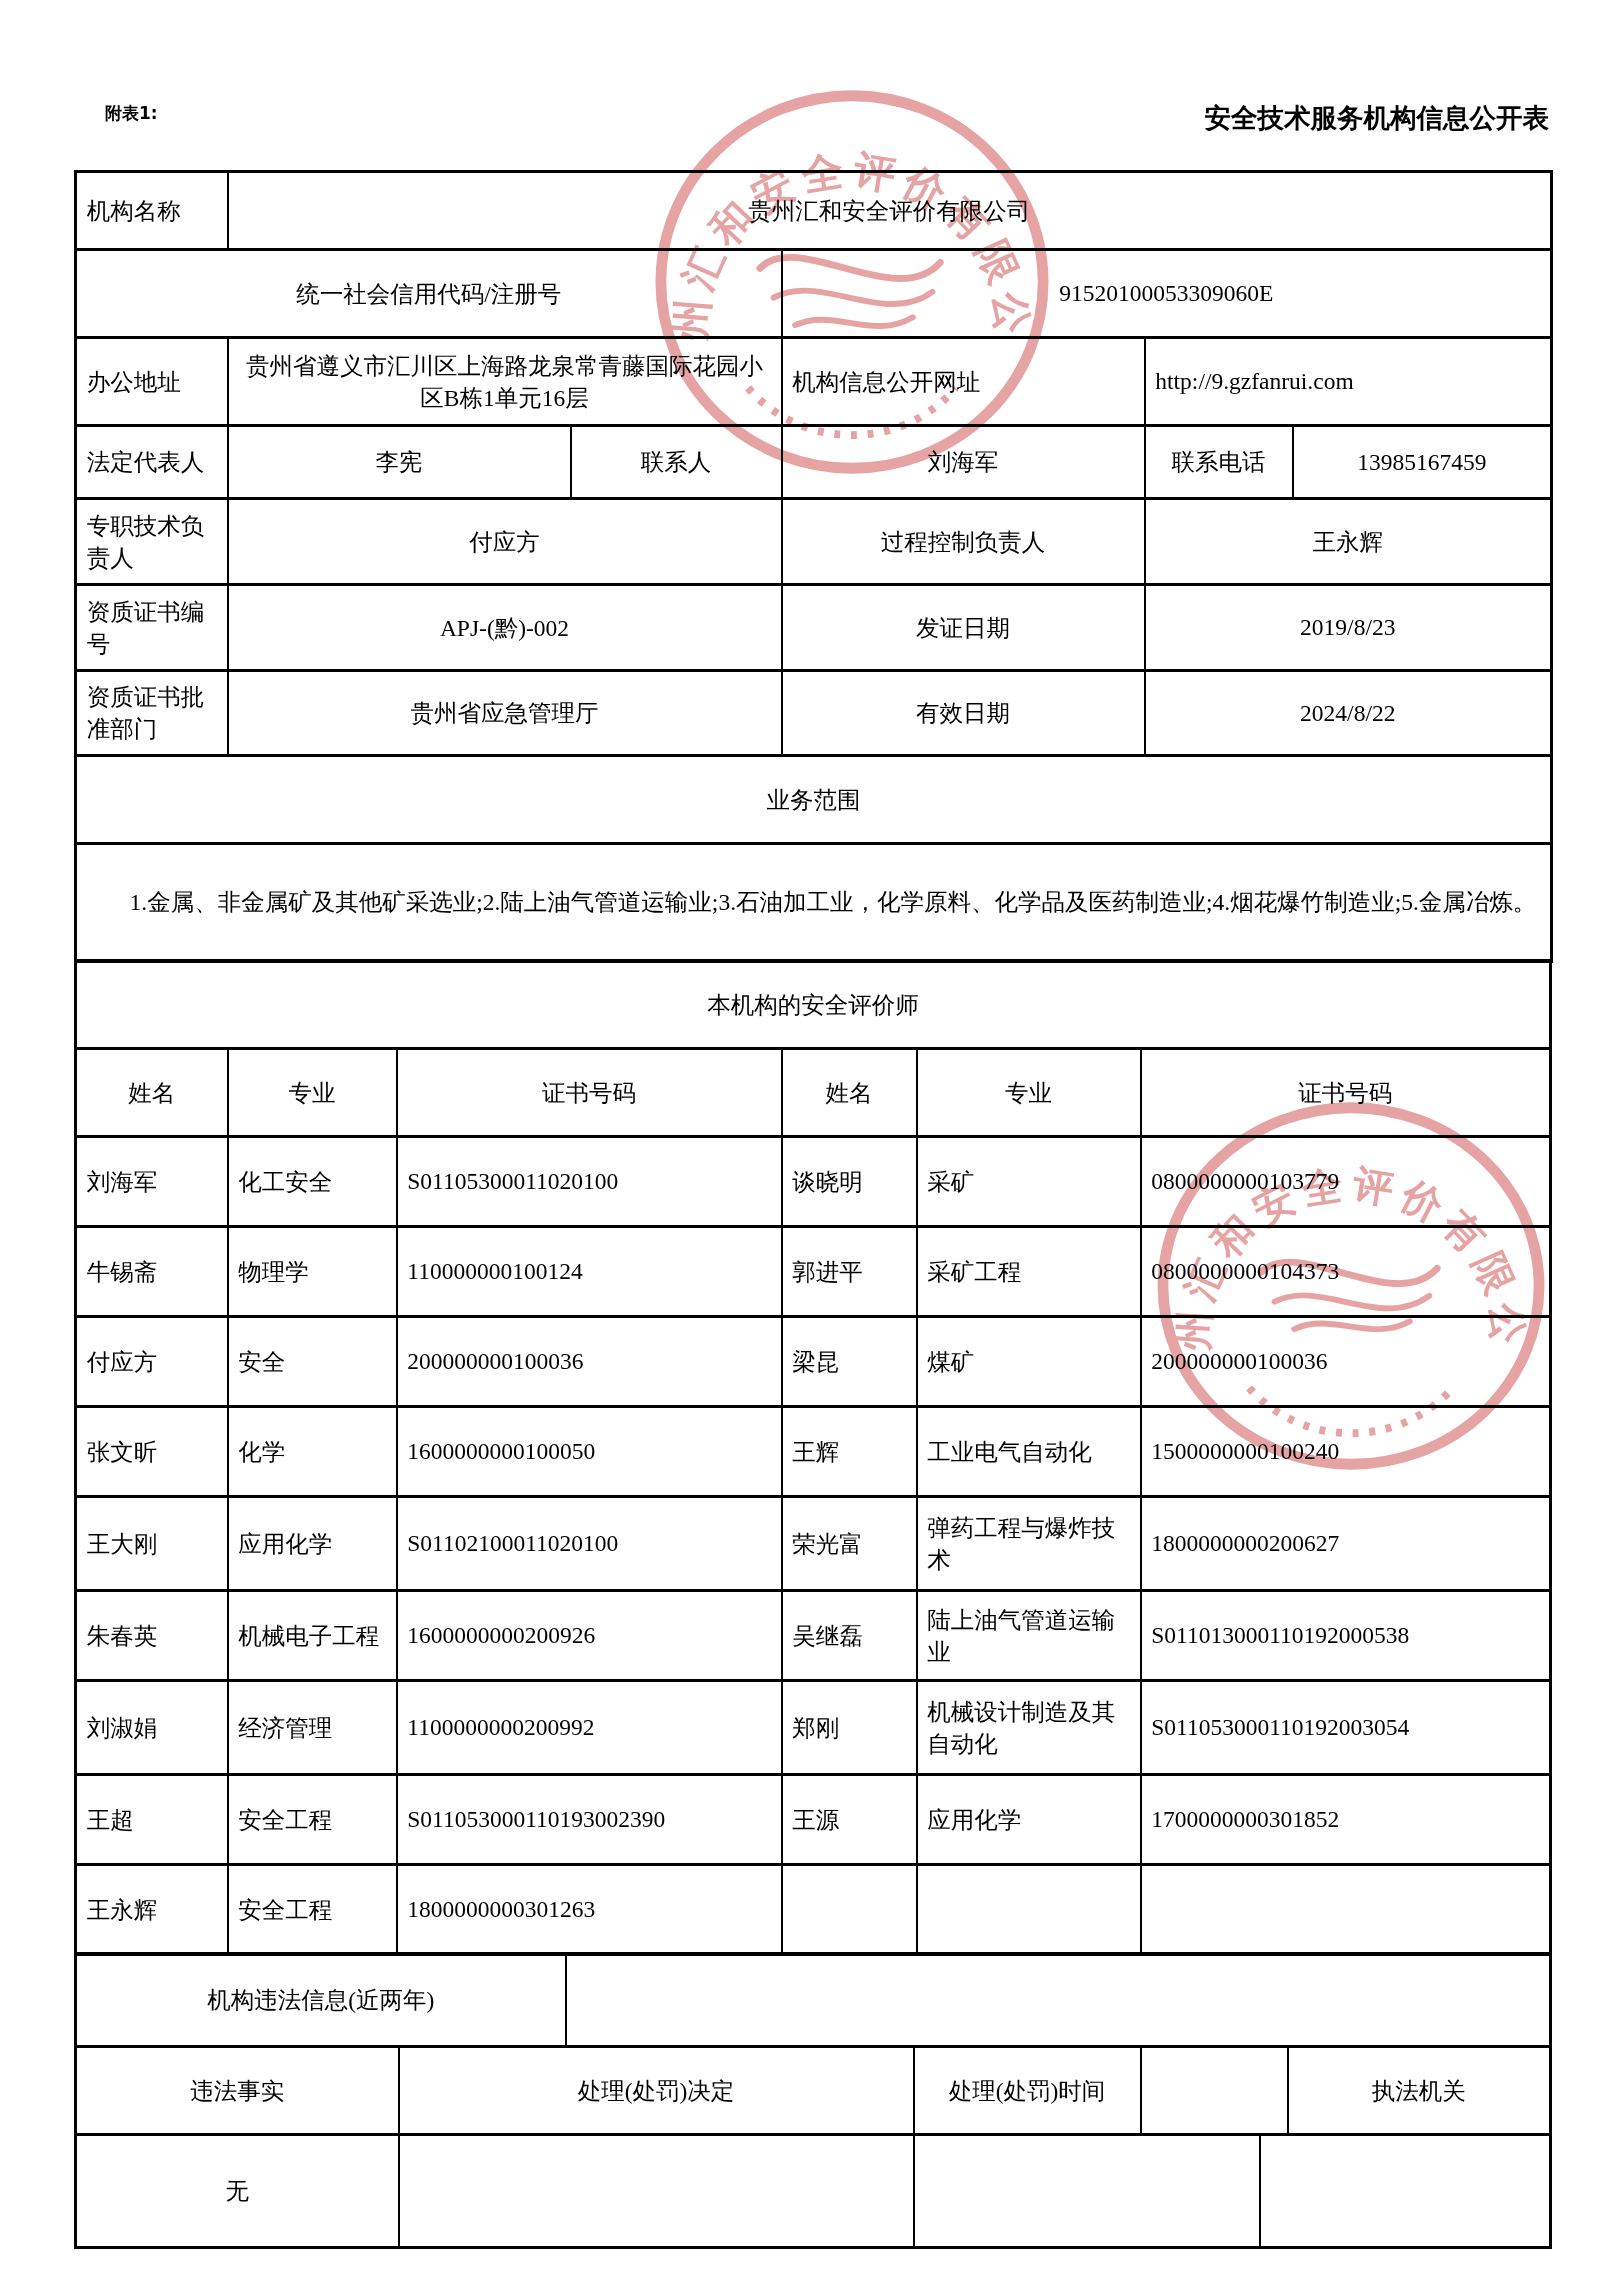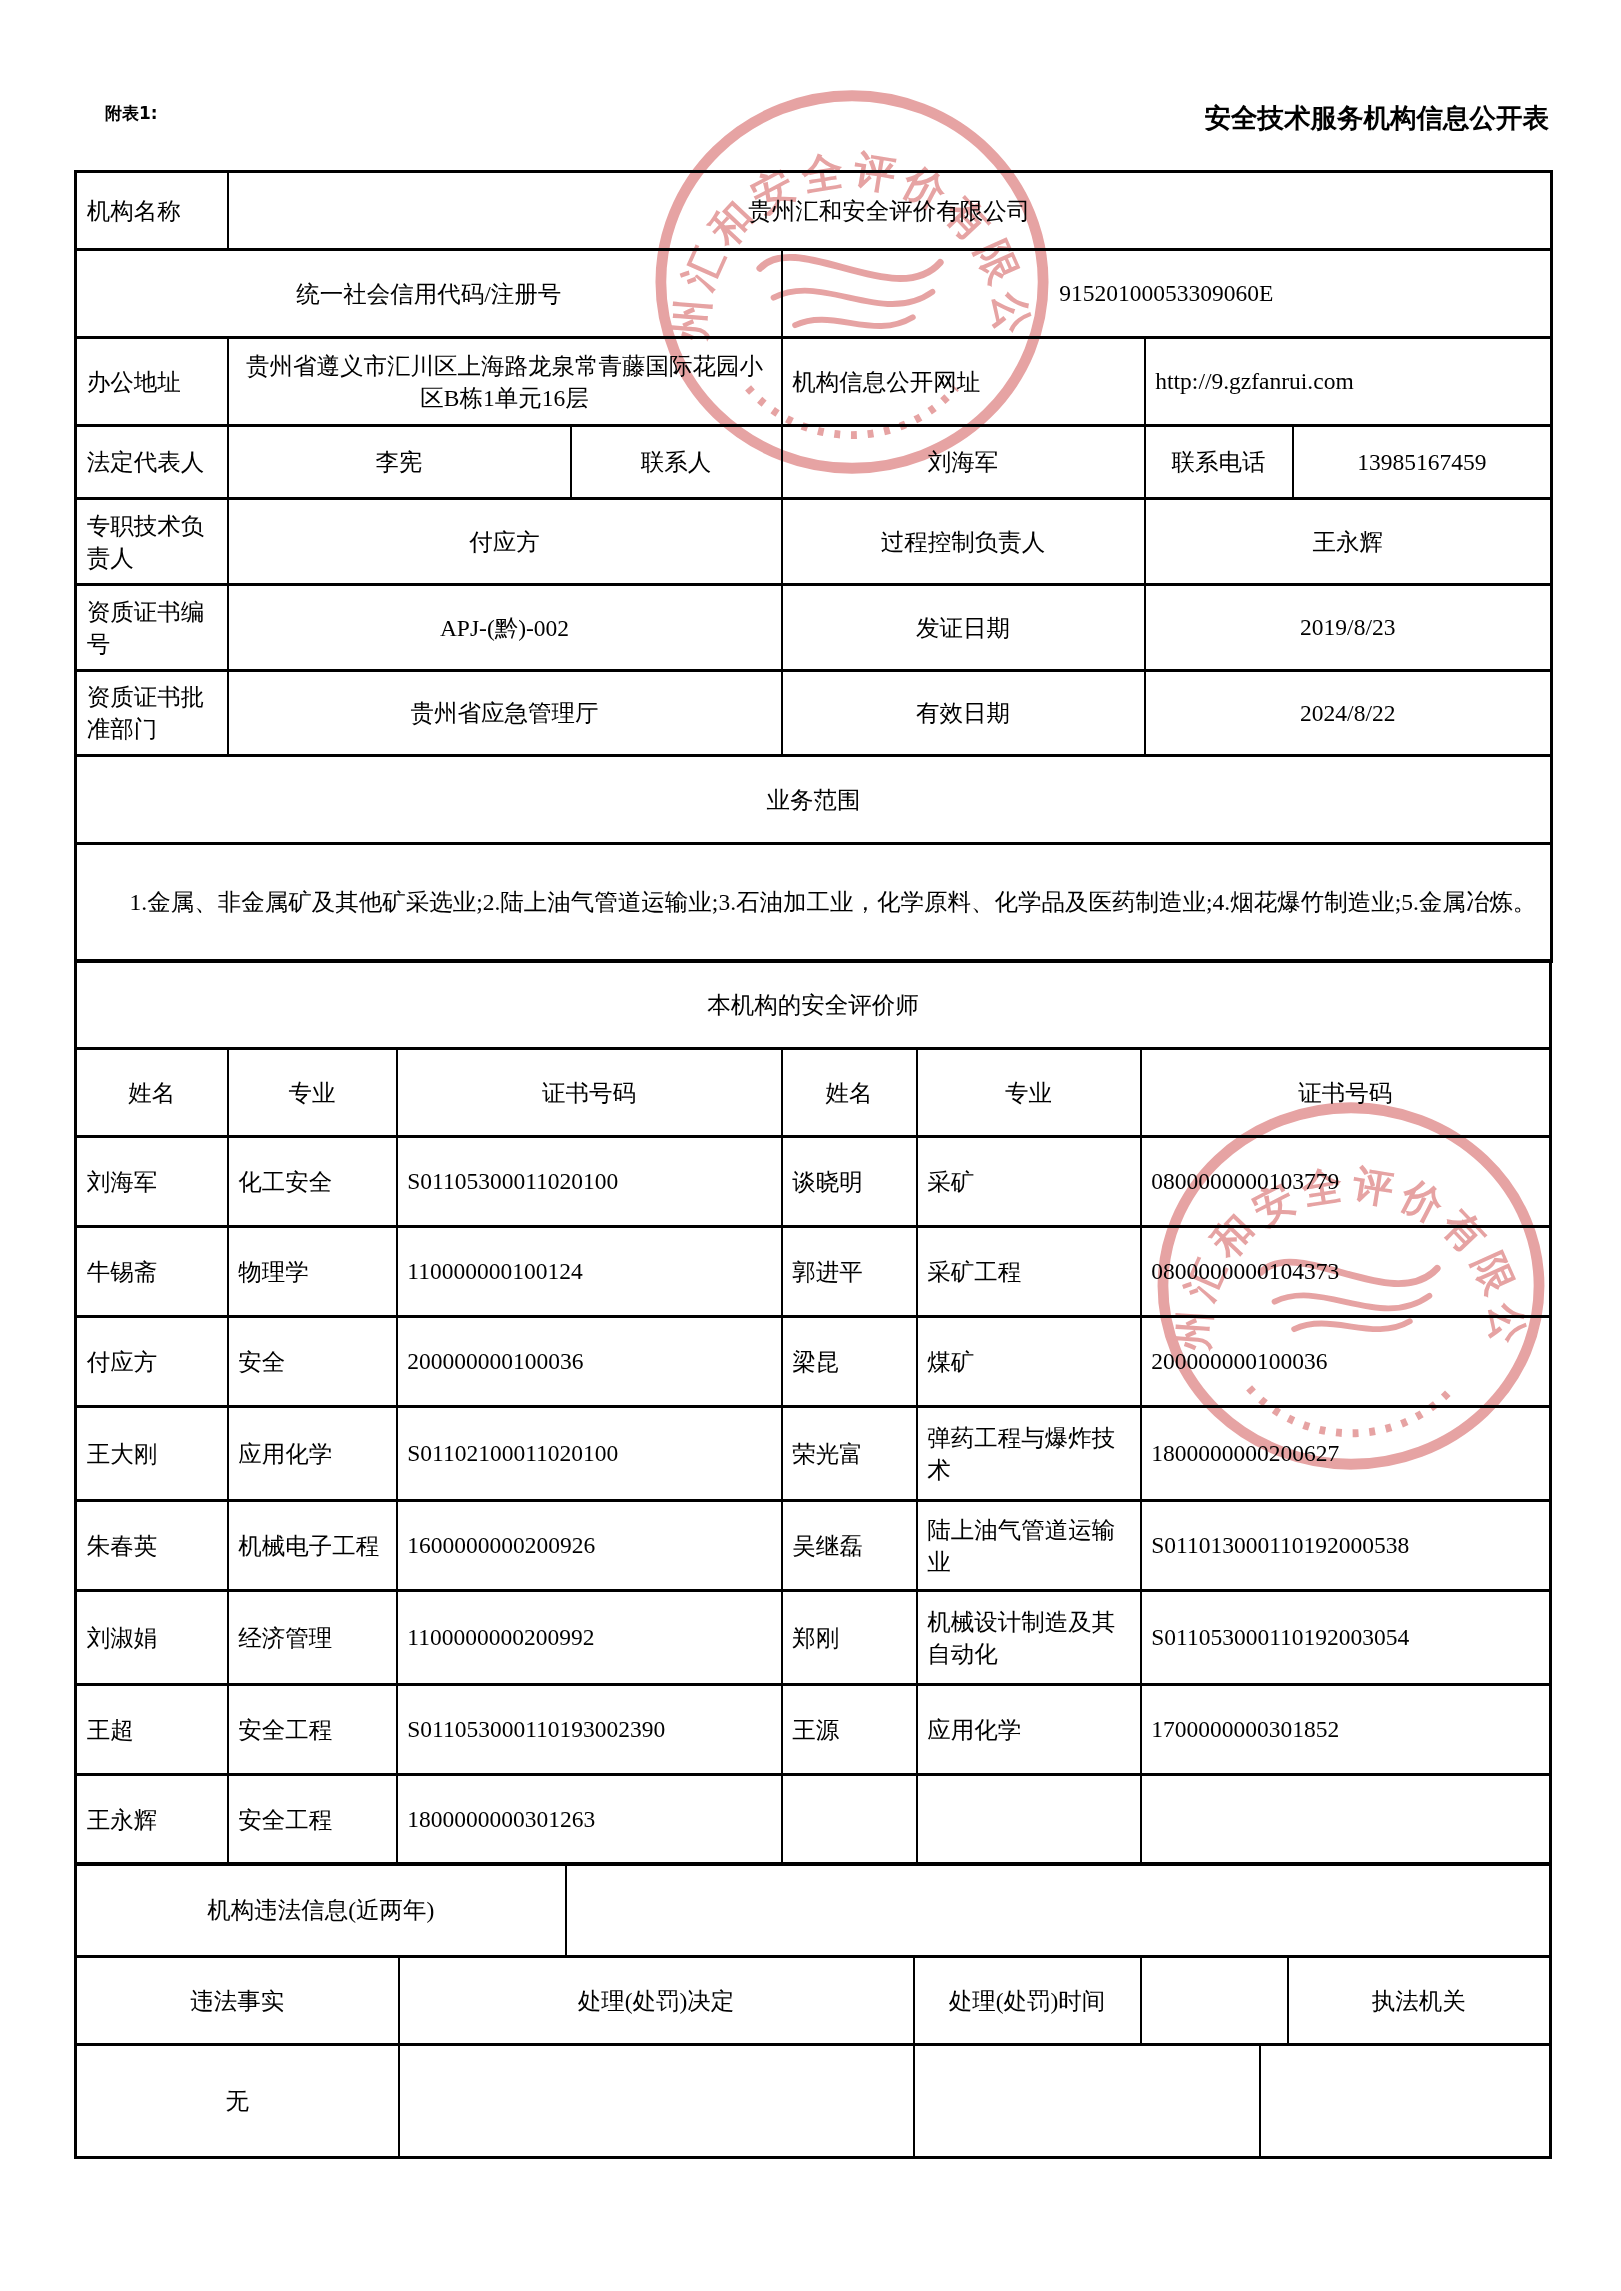--- a/index.html
+++ b/index.html
@@ -156,20 +156,28 @@
         <td class="left">采矿工程</td>
         <td class="left">0800000000104373</td>
       </tr>
       <tr class="h92">
         <td class="left">付应方</td>
         <td class="left">安全</td>
         <td class="left">200000000100036</td>
         <td class="left">梁昆</td>
         <td class="left">煤矿</td>
         <td class="left">200000000100036</td>
+      </tr>
+      <tr class="h92">
+        <td class="left">张文昕</td>
+        <td class="left">化学</td>
+        <td class="left">1600000000100050</td>
+        <td class="left">王辉</td>
+        <td class="left">工业电气自动化</td>
+        <td class="left">1500000000100240</td>
       </tr>
       <tr class="h96">
         <td class="left">王大刚</td>
         <td class="left">应用化学</td>
         <td class="left">S01102100011020100</td>
         <td class="left">荣光富</td>
         <td class="left">弹药工程与爆炸技术</td>
         <td class="left">1800000000200627</td>
       </tr>
       <tr class="h92">

